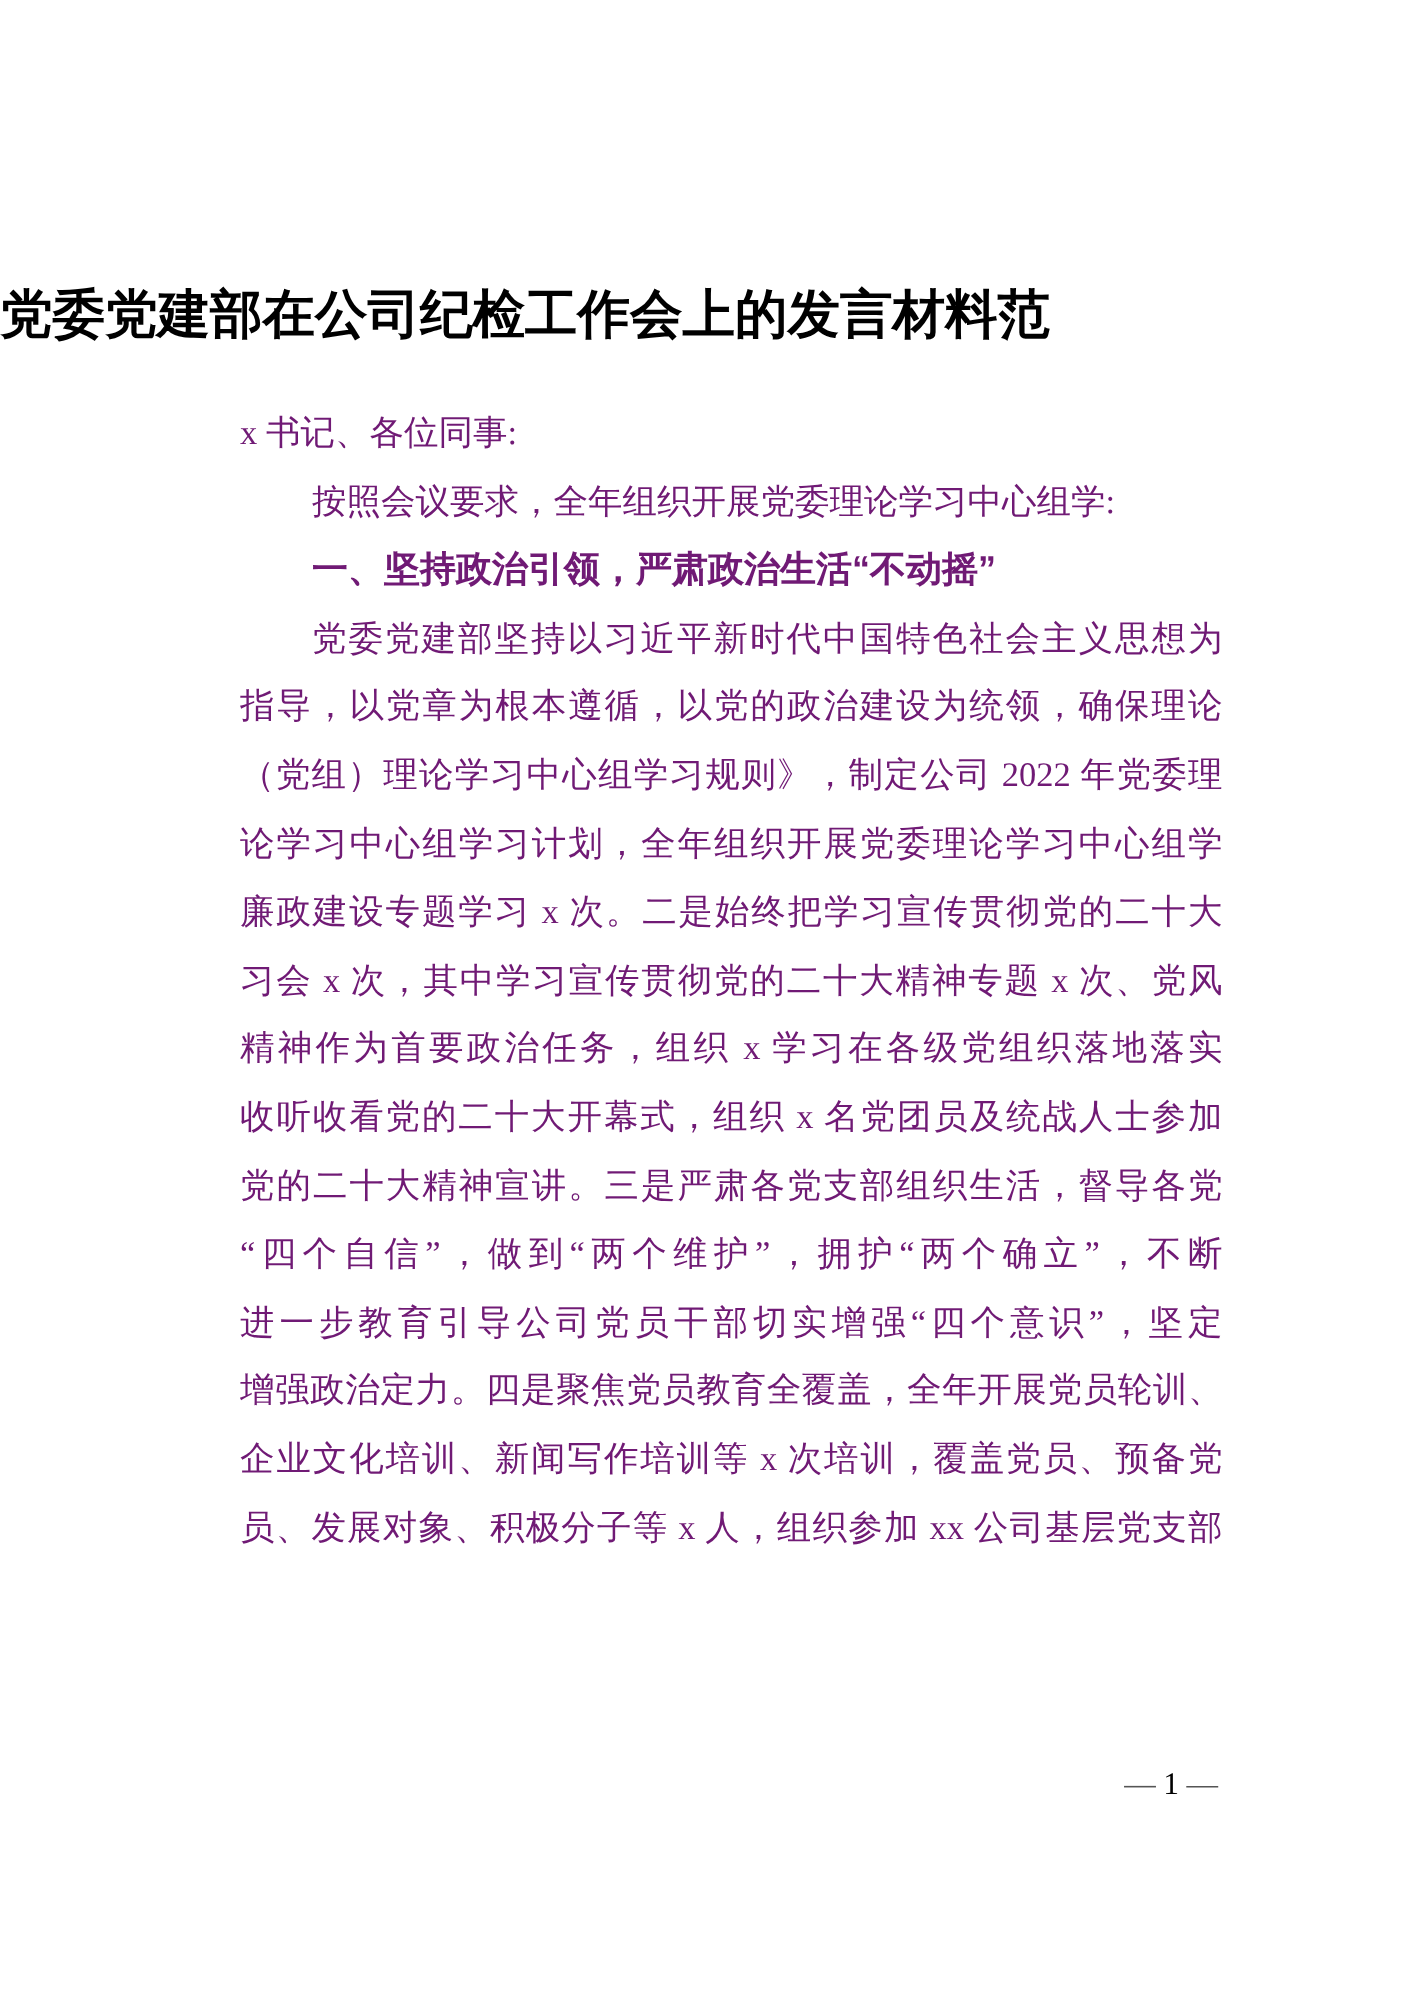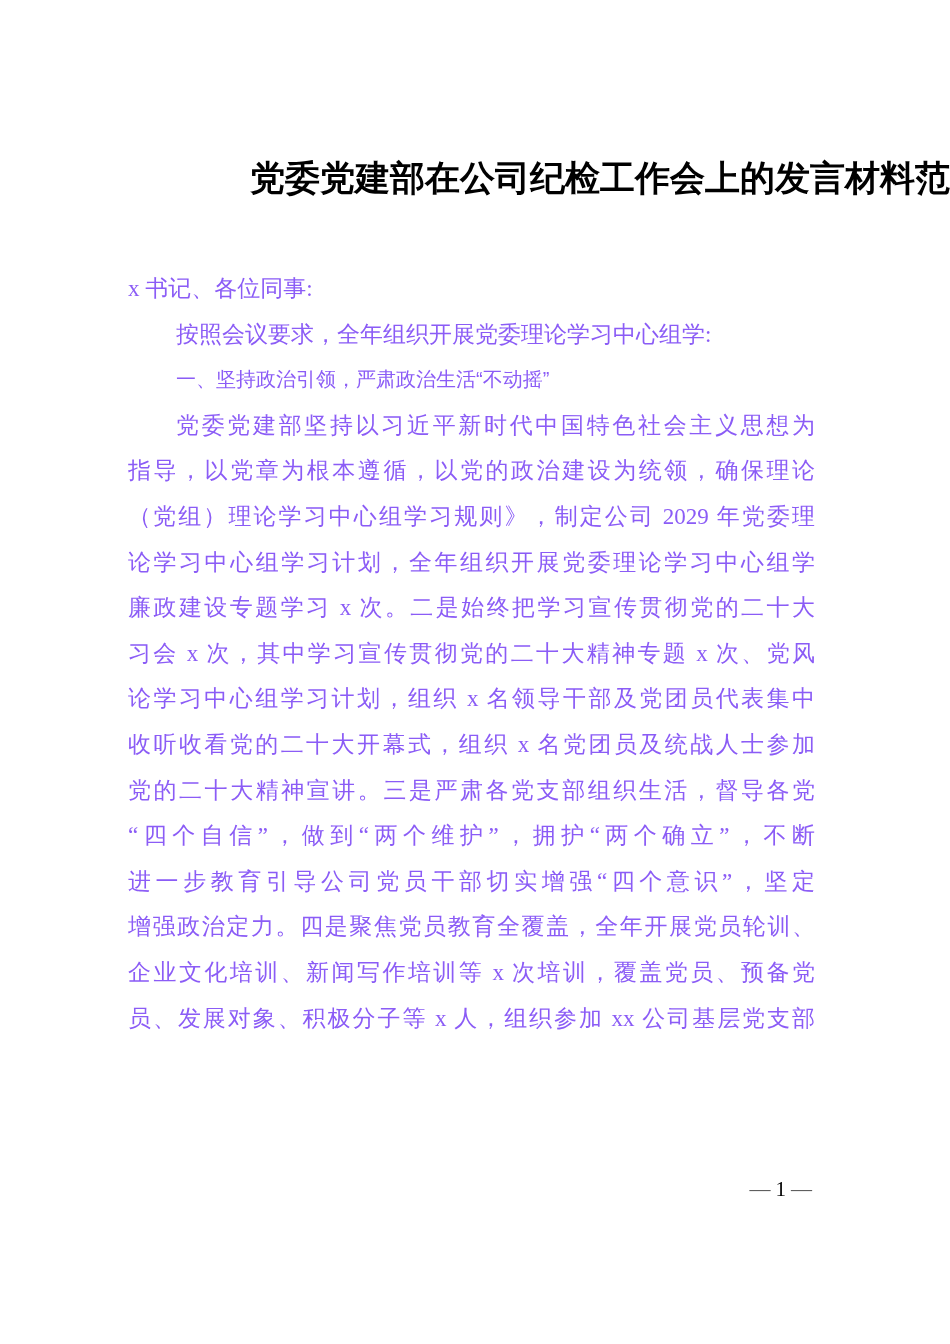--- a/index.html
+++ b/index.html
@@ -12,24 +12,24 @@
     width: 950px;
     height: 1344px;
     background: #ffffff;
     overflow: hidden;
     font-family: "Liberation Serif", serif;
     color: #000000;
   }
   
   .title-block {
     position: absolute;
-    top: 153px;
+    top: 184px;
     left: 0;
     width: 100%;
-    text-align: right;
+    text-align: left;
   }
   .title-line {
     font-family: "Liberation Serif", serif;
     font-weight: 700;
     font-size: 35px;
     line-height: 51px;
     letter-spacing: 0px;
     white-space: nowrap;
   }
   .title-note {
@@ -45,33 +45,34 @@
     width: 687px;
   }
   .line {
     font-family: "Liberation Serif", serif;
     font-size: 23px;
     line-height: 45.6px;
     height: 45.6px;
     overflow: hidden;
     text-align: justify;
     text-align-last: justify;
-    color: #8b5cf6;
+    color: #701a75;
+    margin-left: 32px;
   }
   .line.no-just {
     text-align: left;
     text-align-last: auto;
   }
   .line.indent {
     text-indent: 48px;
   }
   .line.heading {
     font-family: "Liberation Sans", sans-serif;
-    font-weight: 400;
-    font-size: 20px;
+    font-weight: 700;
+    font-size: 24px;
   }
   
   .page-footer {
     position: absolute;
     top: 1176px;
     right: 133px;
     font-family: "Liberation Serif", serif;
     font-size: 21px;
     line-height: 26px;
     color: #000000;
@@ -91,25 +92,25 @@
     <div class="title-line">党委党建部在公司纪检工作会上的发言材料范</div>
   </div>
 
   <div class="body-block">
     <div class="line no-just">x 书记、各位同事:</div>
     <div class="line no-just indent">按照会议要求，全年组织开展党委理论学习中心组学:</div>
     <div class="line no-just indent heading">一、坚持政治引领，严肃政治生活“不动摇”</div>
 
     <div class="line indent">党委党建部坚持以习近平新时代中国特色社会主义思想为</div>
     <div class="line">指导，以党章为根本遵循，以党的政治建设为统领，确保理论</div>
-    <div class="line">（党组）理论学习中心组学习规则》，制定公司 2029 年党委理</div>
+    <div class="line">（党组）理论学习中心组学习规则》，制定公司 2022 年党委理</div>
     <div class="line">论学习中心组学习计划，全年组织开展党委理论学习中心组学</div>
     <div class="line">廉政建设专题学习 x 次。二是始终把学习宣传贯彻党的二十大</div>
     <div class="line">习会 x 次，其中学习宣传贯彻党的二十大精神专题 x 次、党风</div>
-    <div class="line">论学习中心组学习计划，组织 x 名领导干部及党团员代表集中</div>
+    <div class="line">精神作为首要政治任务，组织 x 学习在各级党组织落地落实</div>
     <div class="line">收听收看党的二十大开幕式，组织 x 名党团员及统战人士参加</div>
     <div class="line">党的二十大精神宣讲。三是严肃各党支部组织生活，督导各党</div>
     <div class="line">“四个自信”，做到“两个维护”，拥护“两个确立”，不断</div>
     <div class="line">进一步教育引导公司党员干部切实增强“四个意识”，坚定</div>
     <div class="line">增强政治定力。四是聚焦党员教育全覆盖，全年开展党员轮训、</div>
     <div class="line">企业文化培训、新闻写作培训等 x 次培训，覆盖党员、预备党</div>
     <div class="line">员、发展对象、积极分子等 x 人，组织参加 xx 公司基层党支部</div>
   </div>
 
   <div class="page-footer"><span class="dash">—</span><span>1</span><span class="dash">—</span></div>

